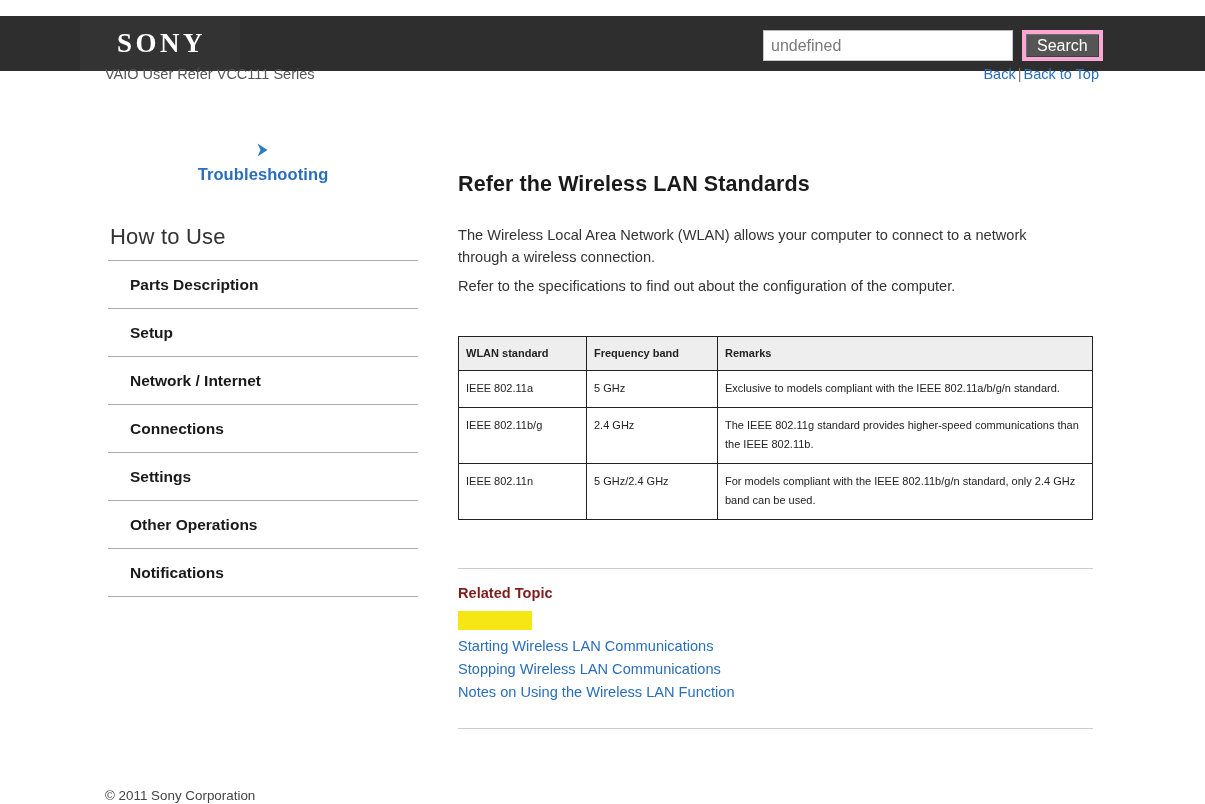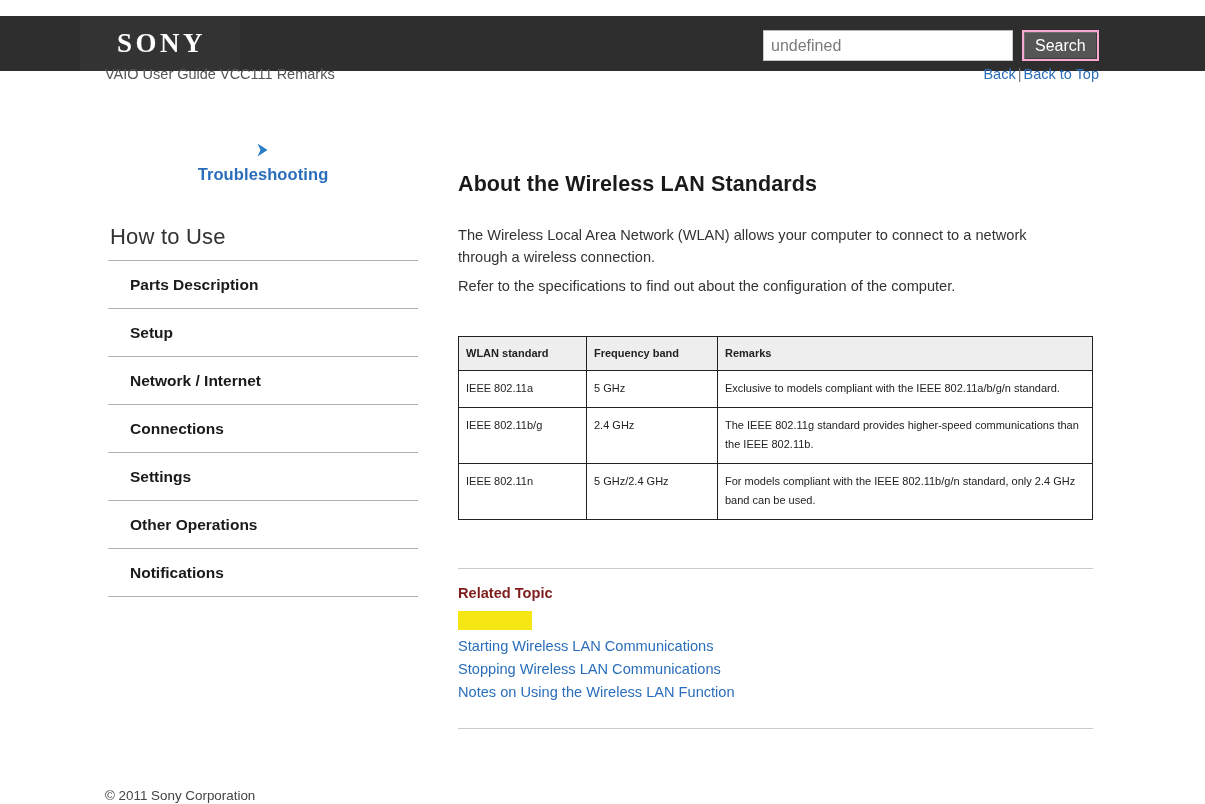--- a/index.html
+++ b/index.html
@@ -65,21 +65,21 @@
     color: #7a7a7a;
     padding: 0 7px;
     outline: none;
     border-radius: 0;
   }
   .search-input::placeholder { color: #a0a0a0; }
   .search-button {
     height: 31px;
     padding: 0 11px;
     background: #555555;
-    border: 2px solid #f9a8d4;
+    border: 4px solid #f9a8d4;
     color: #ffffff;
     font-family: "Liberation Sans", sans-serif;
     font-size: 16px;
     line-height: 1;
     cursor: pointer;
     border-radius: 0;
     box-shadow: inset 1px 1px 0 #6e6e6e, inset -1px -1px 0 #3d3d3d;
   }
 
   
@@ -260,21 +260,21 @@
   <div class="logo-box">
     <span class="logo-text">SONY</span>
   </div>
   <div class="search-area">
     <input class="search-input" type="text" value="undefined" style="">
     <button class="search-button">Search</button>
   </div>
 </div>
 
 <div class="subheader">
-  <div class="guide-title">VAIO User Guide VCC111 Remarks</div>
+  <div class="guide-title">VAIO User Refer VCC111 Series</div>
   <div class="nav-links">
     <a href="#">Back</a><span class="nav-sep">|</span><a href="#">Back to Top</a>
   </div>
 </div>
 
 <div class="sidebar">
 
   <a href="#" class="troubleshooting">
     <span class="chevron-icon">
       <svg width="14" height="16" viewBox="0 0 14 16" xmlns="http://www.w3.org/2000/svg">
@@ -306,21 +306,21 @@
       <span class="nav-item-label">Other Operations</span>
     </li>
     <li class="nav-item">
       <span class="nav-item-label">Notifications</span>
     </li>
   </ul>
 </div>
 
 <div class="main">
 
-  <h1 class="page-title">About the Wireless LAN Standards</h1>
+  <h1 class="page-title">Refer the Wireless LAN Standards</h1>
 
   <p class="body-text">The Wireless Local Area Network (WLAN) allows your computer to connect to a network through a wireless connection.</p>
   <p class="body-text">Refer to the specifications to find out about the configuration of the computer.</p>
 
   <table class="spec-table">
     <colgroup>
       <col class="col-std">
         <col class="col-band">
         <col>
     </colgroup>

